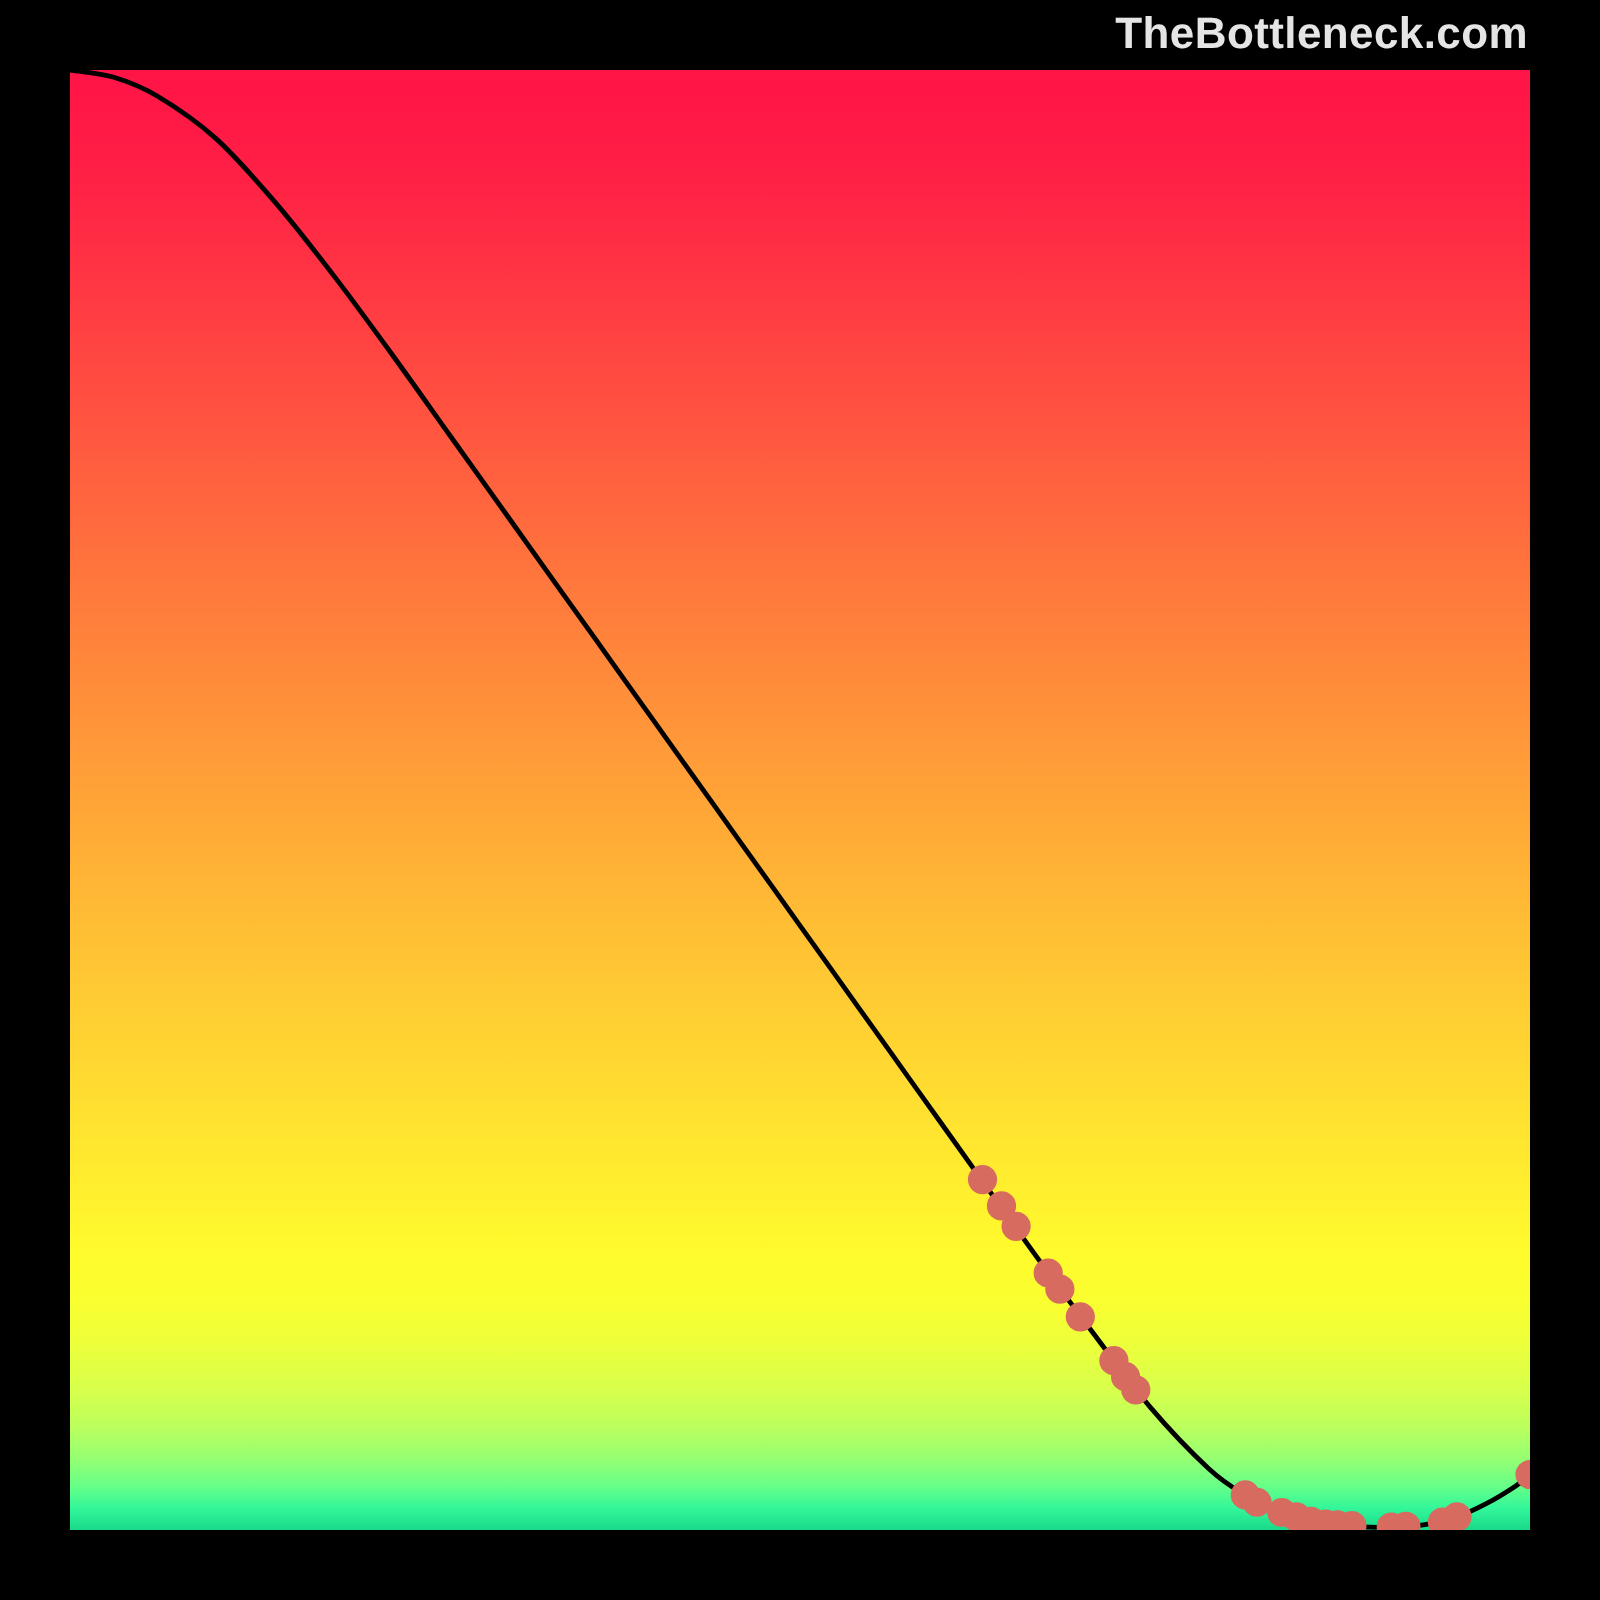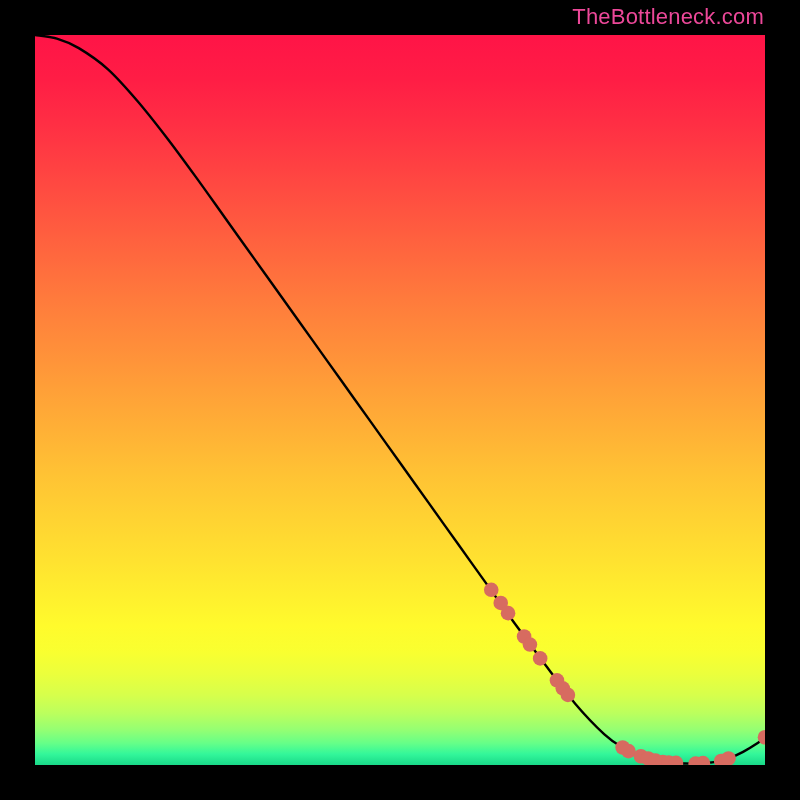--- a/index.html
+++ b/index.html
@@ -37,23 +37,23 @@
     left: 0;
     top: 0;
     width: 730px;
     height: 730px;
     overflow: visible;
   }
   .watermark {
     position: absolute;
     top: 4px;
     right: 36px;
-    color: #ec4899;
+    color: #e5e5e5;
     font-size: 22px;
-    font-weight: 400;
+    font-weight: 700;
     letter-spacing: 0.2px;
     user-select: none;
   }
 </style>
 </head>
 <body>
 
 <div class="stage">
 
   <div class="watermark">TheBottleneck.com</div>

